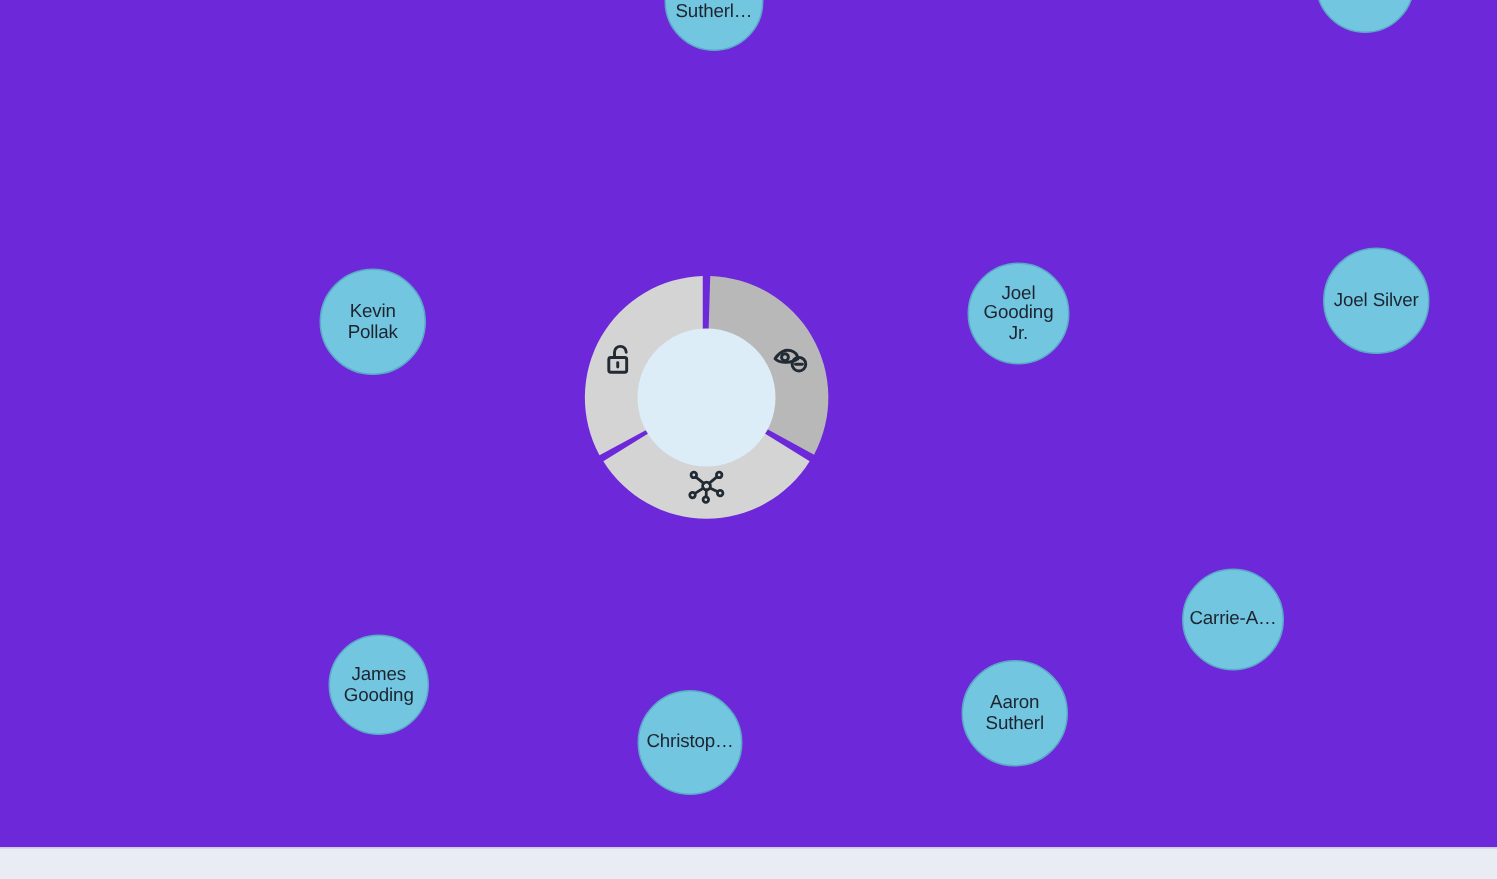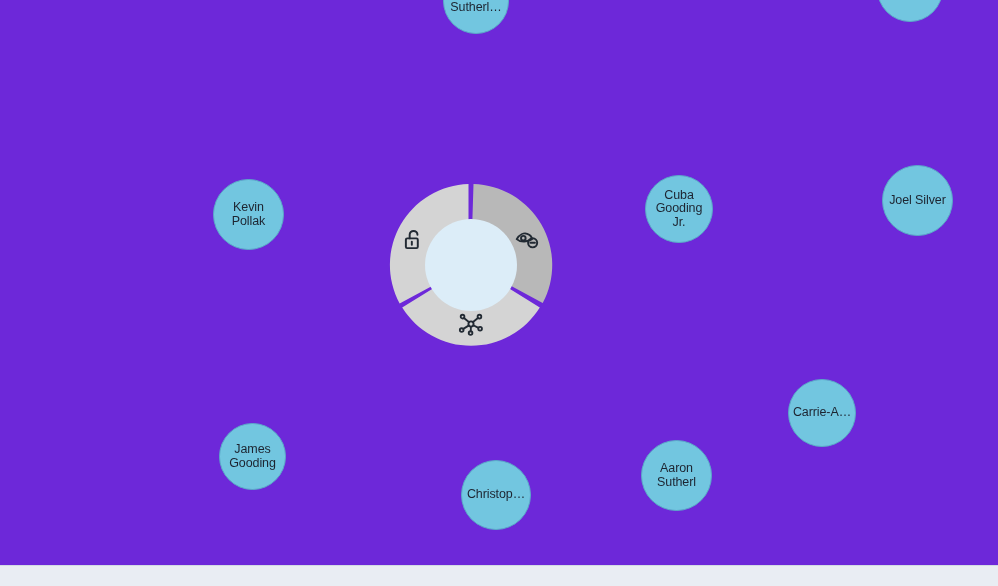--- a/index.html
+++ b/index.html
@@ -142,35 +142,35 @@
         <div class="graph-node" style="left: 443px; top: -32px; width: 66px; height: 66px; background: rgb(114, 198, 224); border-color: rgb(90, 169, 200);">
           <span class="node-label">Kiefer
 Sutherl…</span>
         </div>
         <div class="graph-node nolabel" style="left: 877px; top: -44px; width: 66px; height: 66px; background: rgb(114, 198, 224); border-color: rgb(90, 169, 200);"></div>
         <div class="graph-node" style="left: 213px; top: 179px; width: 71px; height: 71px; background: rgb(114, 198, 224); border-color: rgb(90, 169, 200);">
           <span class="node-label">Kevin
 Pollak</span>
         </div>
         <div class="graph-node" style="left: 645px; top: 175px; width: 68px; height: 68px; background: rgb(114, 198, 224); border-color: rgb(90, 169, 200);">
-          <span class="node-label">Cuba
+          <span class="node-label">Joel
 Gooding
 Jr.</span>
         </div>
         <div class="graph-node" style="left: 867px; top: 165px; width: 71px; height: 71px; background: rgb(114, 198, 224); border-color: rgb(90, 169, 200); margin-left: 15px;">
           <span class="node-label">Joel Silver</span>
         </div>
         <div class="graph-node" style="left: 788px; top: 379px; width: 68px; height: 68px; background: rgb(114, 198, 224); border-color: rgb(90, 169, 200);">
           <span class="node-label">Carrie-A…</span>
         </div>
         <div class="graph-node" style="left: 219px; top: 423px; width: 67px; height: 67px; background: rgb(114, 198, 224); border-color: rgb(90, 169, 200);">
           <span class="node-label">James
 Gooding</span>
         </div>
-        <div class="graph-node" style="left: 425px; top: 460px; width: 70px; height: 70px; background: rgb(114, 198, 224); border-color: rgb(90, 169, 200); margin-left: 36px;">
+        <div class="graph-node" style="left: 425px; top: 460px; width: 70px; height: 70px; background: rgb(114, 198, 224); border-color: rgb(90, 169, 200);">
           <span class="node-label">Christop…</span>
         </div>
         <div class="graph-node" style="left: 641px; top: 440px; width: 71px; height: 71px; background: rgb(114, 198, 224); border-color: rgb(90, 169, 200);">
           <span class="node-label">Aaron
 Sutherl</span>
         </div>
       </div>
 
     <div id="radial-menu">
 

